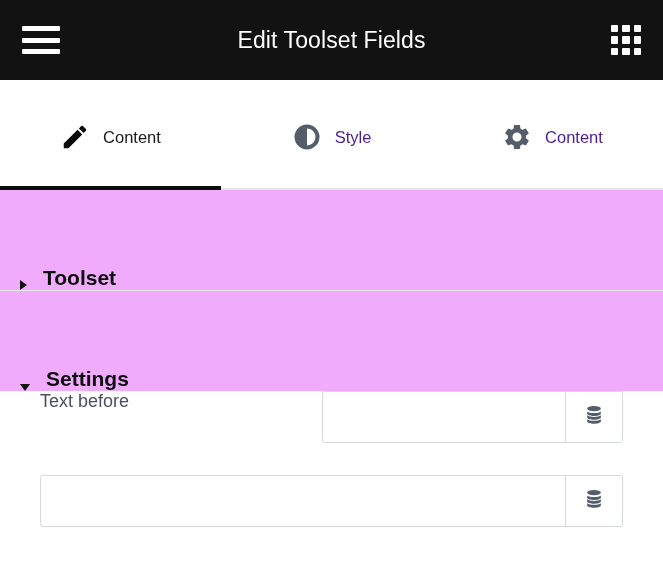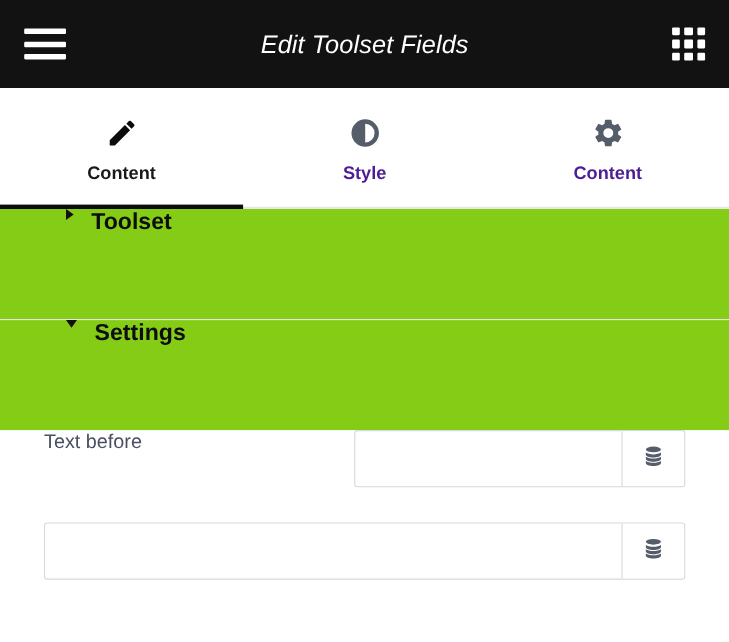--- a/index.html
+++ b/index.html
@@ -27,21 +27,20 @@
   .topbar-title {
     color: #ffffff;
     font-size: 23px;
     font-weight: 400;
     letter-spacing: 0.1px;
     position: absolute;
     left: 0;
     right: 0;
     text-align: center;
     pointer-events: none;
-    font-style: italic;
   }
   .topbar-inner {
     position: relative;
     width: 100%;
     display: flex;
     align-items: center;
     justify-content: space-between;
   }
   .hamburger-icon {
     width: 38px;
@@ -80,28 +79,27 @@
     display: flex;
     height: 110px;
     border-bottom: 2px solid #e6e6e6;
     background: #ffffff;
     box-sizing: border-box;
     position: relative;
   }
   .tab {
     flex: 1;
     display: flex;
-    flex-direction: column;
+    flex-direction: row;
     align-items: center;
     justify-content: center;
     gap: 13px;
     cursor: pointer;
     position: relative;
     padding-top: 6px;
-    font-weight: bold;
   }
   .tab .tab-label {
     font-size: 16.5px;
     color: #4c1d95;
   }
   .tab .tab-icon svg { display: block; }
   .tab .tab-icon svg path,
   .tab .tab-icon svg circle,
   .tab .tab-icon svg ellipse { fill: #555d6b; }
   .tab.active .tab-label { color: #1a1a1a; }
@@ -115,25 +113,25 @@
     right: 0;
     bottom: -2px;
     height: 4px;
     background: #0c0c0c;
   }
 
   
   .section-header {
     height: 100px;
     display: flex;
-    align-items: flex-start;
-    padding-left: 60px;
-    box-sizing: border-box;
-    cursor: pointer;
-    background: #84cc16;
+    align-items: flex-end;
+    padding-left: 20px;
+    box-sizing: border-box;
+    cursor: pointer;
+    background: #f0abfc;
   }
   .section-divider {
     height: 1px;
     background: #e6e6e6;
     width: 100%;
   }
   .caret {
     width: 0;
     height: 0;
     margin-right: 16px;

